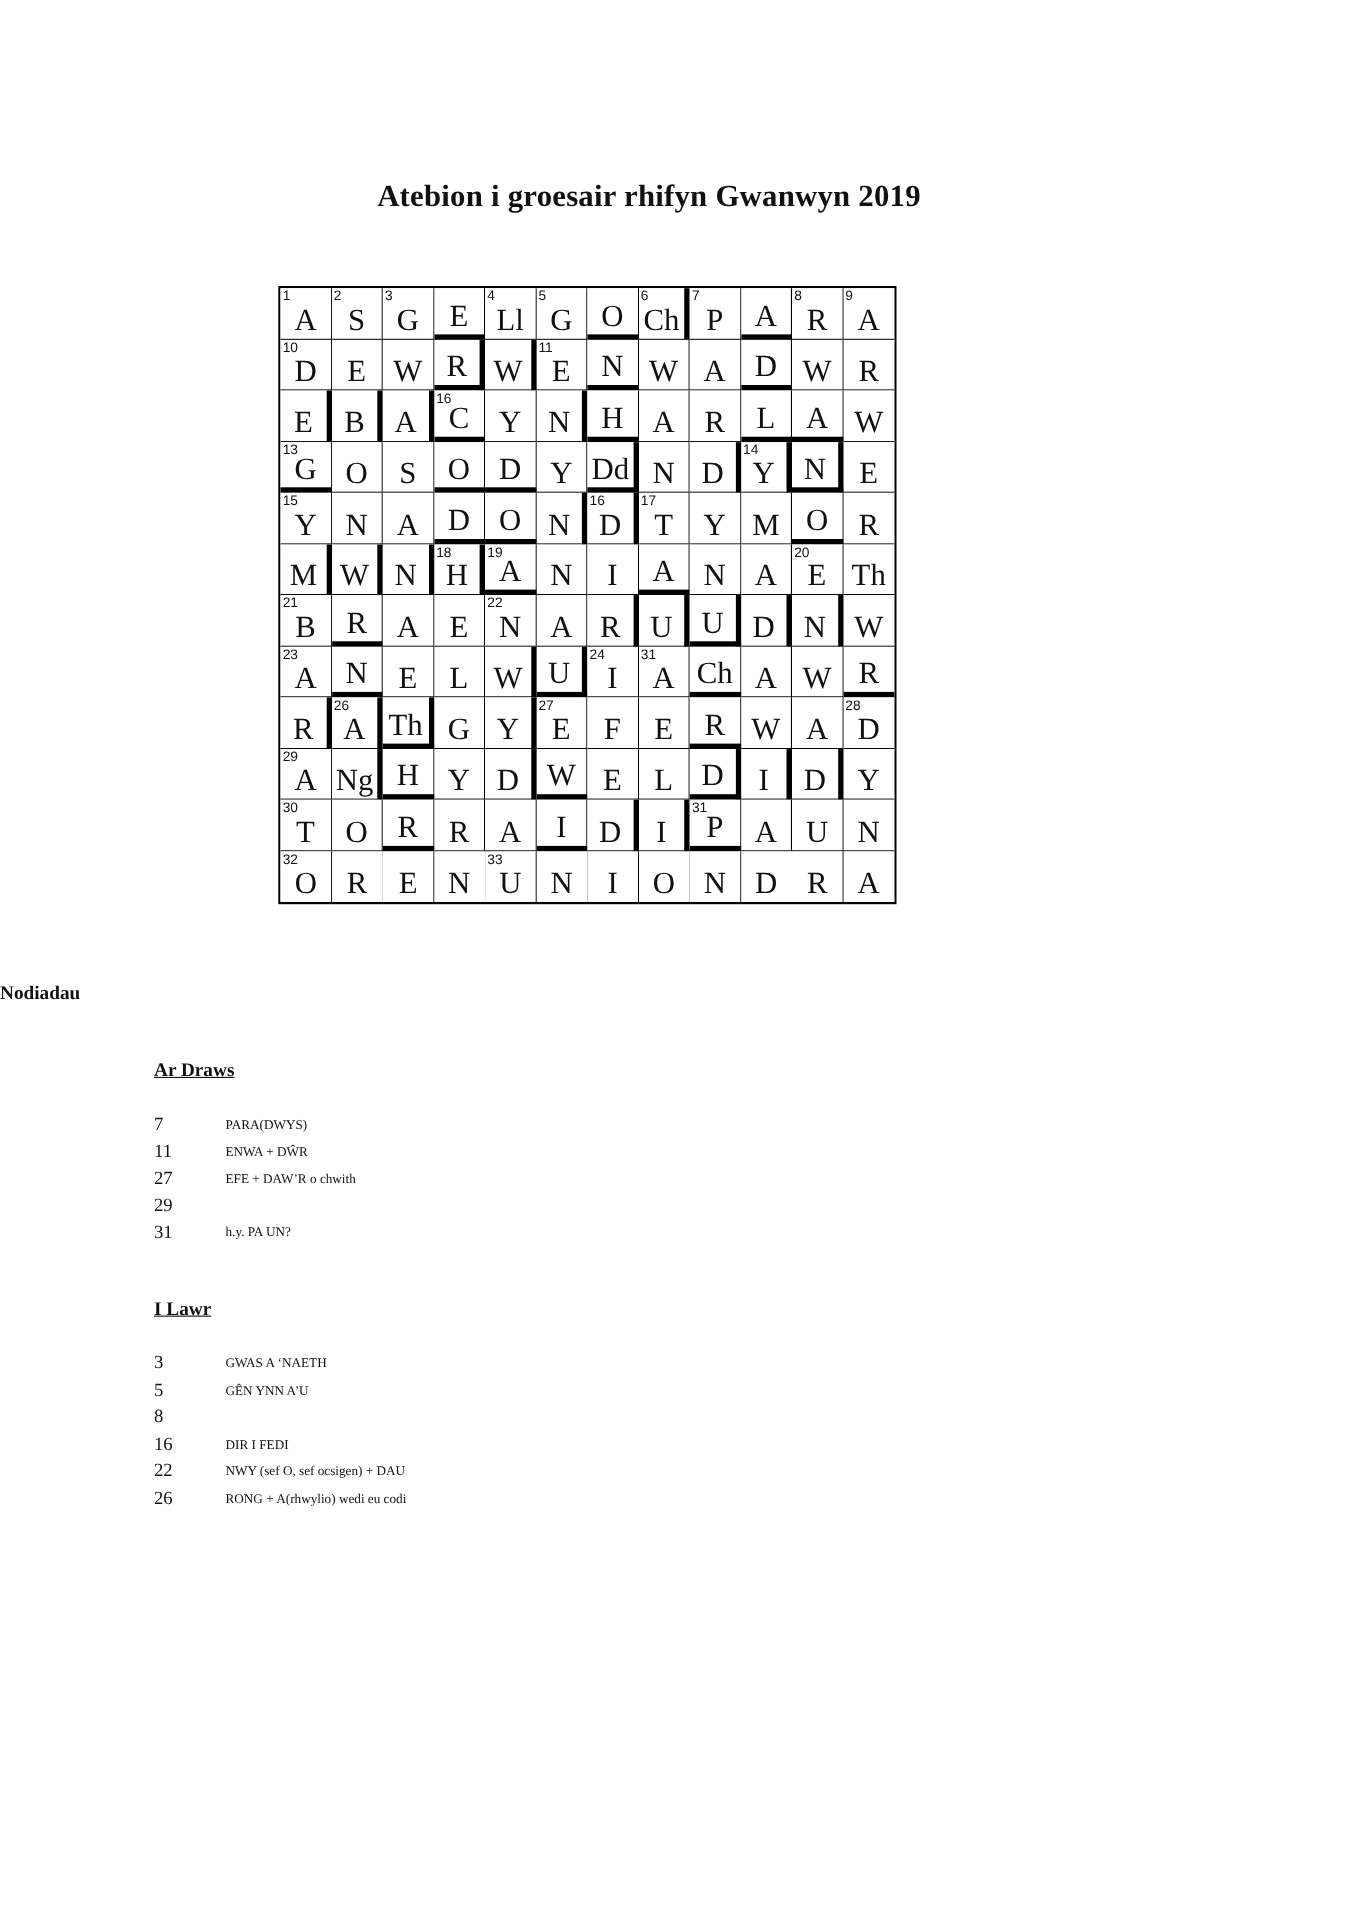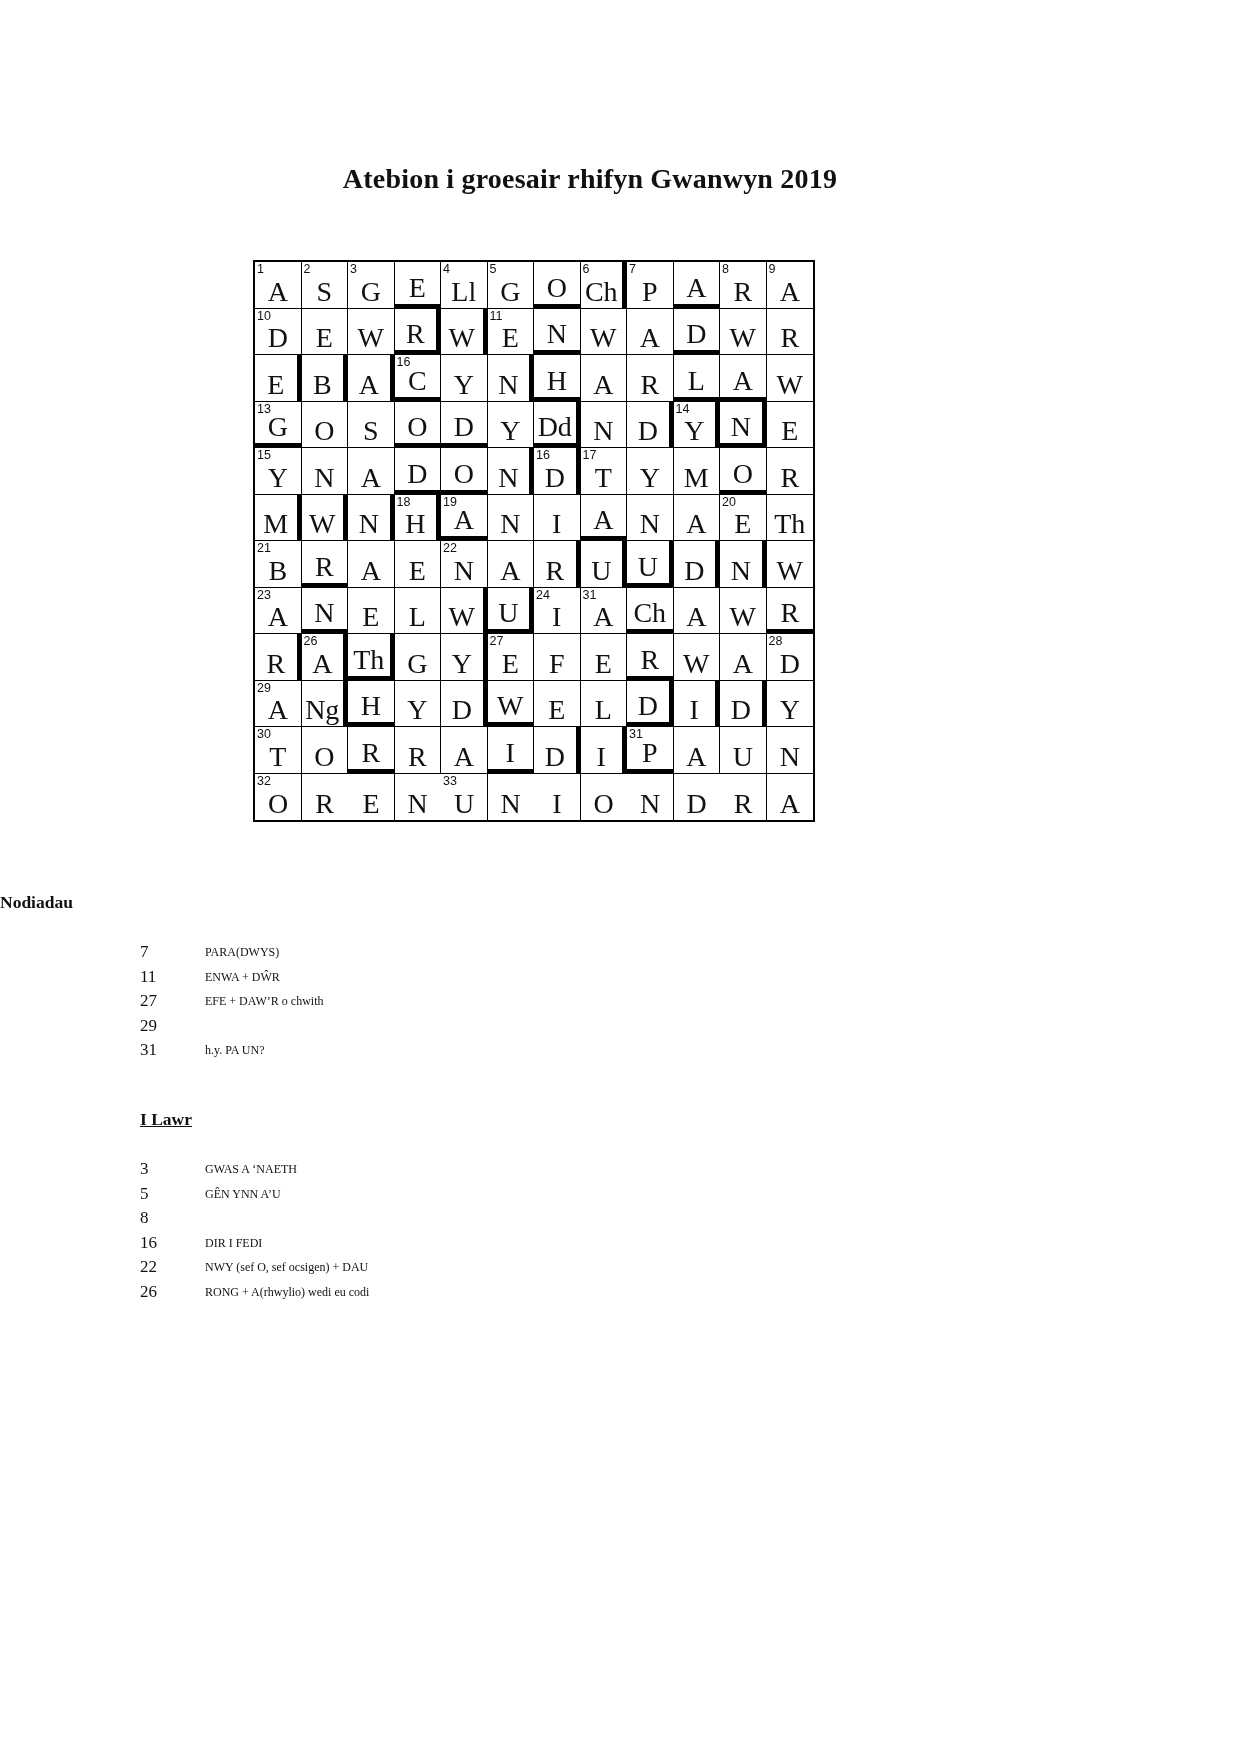--- a/index.html
+++ b/index.html
@@ -549,20 +549,21 @@
             <span class="letter">R</span>
           </div>
           <div class="cell lastcol lastrow">
             <span class="letter">A</span>
           </div>
         </div>
     </div>
 
     <div class="notes-title">Nodiadau</div>
 
+    <div class="section-heading heading-ardraws">Ar Draws</div>
 
     <div class="clue-list">
         <div class="clue-row">
           <div class="clue-num">7</div>
           <div class="clue-text">PARA(DWYS)</div>
         </div>
         <div class="clue-row">
           <div class="clue-num">11</div>
           <div class="clue-text">ENWA + DŴR</div>
         </div>

